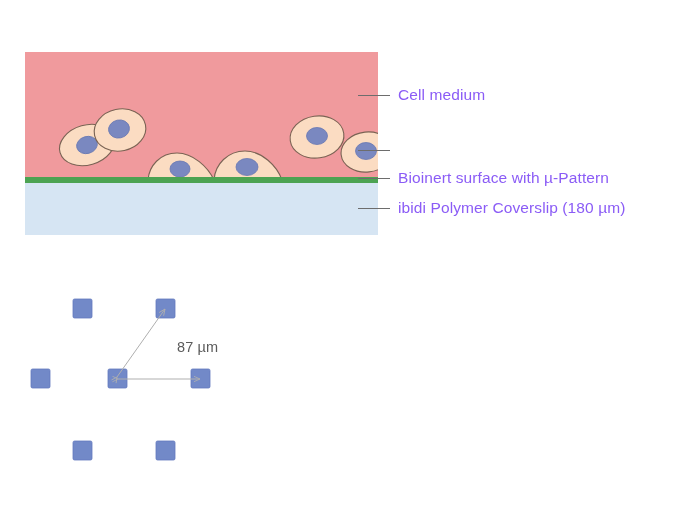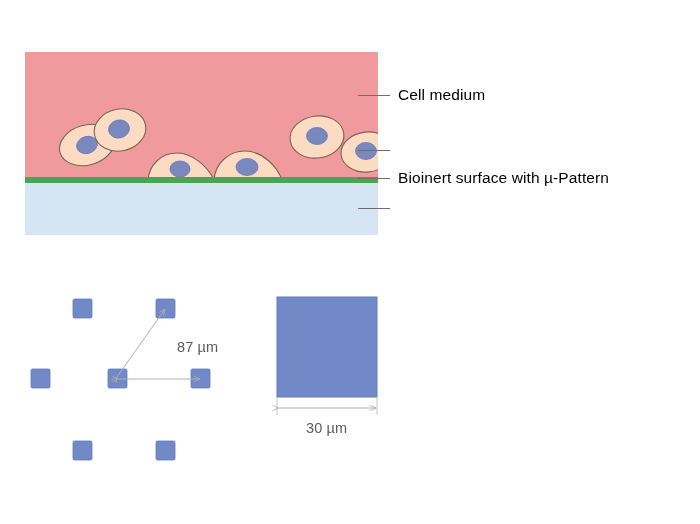--- a/index.html
+++ b/index.html
@@ -38,21 +38,21 @@
     width: 353px;
     height: 183px;
   }
 
   
   .callout {
     position: absolute;
     white-space: nowrap;
     font-size: 15.5px;
     line-height: 1;
-    color: #000000;
+    color: #8b5cf6;
     letter-spacing: 0.1px;
   }
   .leader {
     position: absolute;
     height: 1px;
     background: #6d6d6d;
   }
 
   
   .pattern-panel {
@@ -139,20 +139,21 @@
 
   <div class="leader" style="left:358px; top:95px; width:32px;"></div>
   <div class="callout" style="left:398px; top:87px;">Cell medium</div>
 
   <div class="leader" style="left:358px; top:150px; width:32px;"></div>
 
   <div class="leader" style="left:358px; top:178px; width:32px;"></div>
   <div class="callout" style="left:398px; top:170px;">Bioinert surface with µ-Pattern</div>
 
   <div class="leader" style="left:358px; top:208px; width:32px;"></div>
+  <div class="callout" style="left:398px; top:200px;">ibidi Polymer Coverslip (180 µm)</div>
 
   <div class="pattern-panel">
     <svg class="pattern-svg" viewBox="0 0 215 185">
       <defs>
         <marker id="arrHead" viewBox="0 0 10 10" refX="9" refY="5" markerWidth="7" markerHeight="7" orient="auto-start-reverse">
           <path d="M 0 1 L 9 5 L 0 9" fill="none" stroke="#AFAFAF" stroke-width="1.2"></path>
         </marker>
         <marker id="arrTail" viewBox="0 0 10 10" refX="1" refY="5" markerWidth="7" markerHeight="7" orient="auto-start-reverse">
           <path d="M 9 1 L 1 5 L 9 9" fill="none" stroke="#AFAFAF" stroke-width="1.2"></path>
         </marker>
@@ -169,35 +170,14 @@
       <rect x="131" y="156" width="19" height="19" rx="1.5" fill="#7289C8" stroke="#6379BE" stroke-width="0.8"></rect>
 
       <line x1="92" y1="92" x2="140" y2="24" stroke="#AFAFAF" stroke-width="1" marker-start="url(#arrTail)" marker-end="url(#arrHead)"></line>
 
       <line x1="93" y1="94" x2="175" y2="94" stroke="#AFAFAF" stroke-width="1" marker-start="url(#arrTail)" marker-end="url(#arrHead)"></line>
     </svg>
 
     <div class="dim-text" style="left:152px; top:54px;">87 µm</div>
   </div>
 
-  <div class="square-panel">
-    <svg class="square-svg" viewBox="0 0 160 160">
-      <defs>
-        <marker id="sqArrHead" viewBox="0 0 10 10" refX="9" refY="5" markerWidth="7" markerHeight="7" orient="auto-start-reverse">
-          <path d="M 0 1 L 9 5 L 0 9" fill="none" stroke="#AFAFAF" stroke-width="1.2"></path>
-        </marker>
-        <marker id="sqArrTail" viewBox="0 0 10 10" refX="1" refY="5" markerWidth="7" markerHeight="7" orient="auto-start-reverse">
-          <path d="M 9 1 L 1 5 L 9 9" fill="none" stroke="#AFAFAF" stroke-width="1.2"></path>
-        </marker>
-      </defs>
-
-      <rect x="12" y="12" width="100" height="100" fill="#7289C8" stroke="#6379BE" stroke-width="1"></rect>
-
-      <line x1="12" y1="112" x2="12" y2="130" stroke="#C4C4C4" stroke-width="1"></line>
-      <line x1="112" y1="112" x2="112" y2="130" stroke="#C4C4C4" stroke-width="1"></line>
-
-      <line x1="13" y1="123" x2="111" y2="123" stroke="#AFAFAF" stroke-width="1" marker-start="url(#sqArrTail)" marker-end="url(#sqArrHead)"></line>
-    </svg>
-
-    <div class="dim-text" style="left:41px; top:135px;">30 µm</div>
-  </div>
 
 </div>
 
 </body></html>

